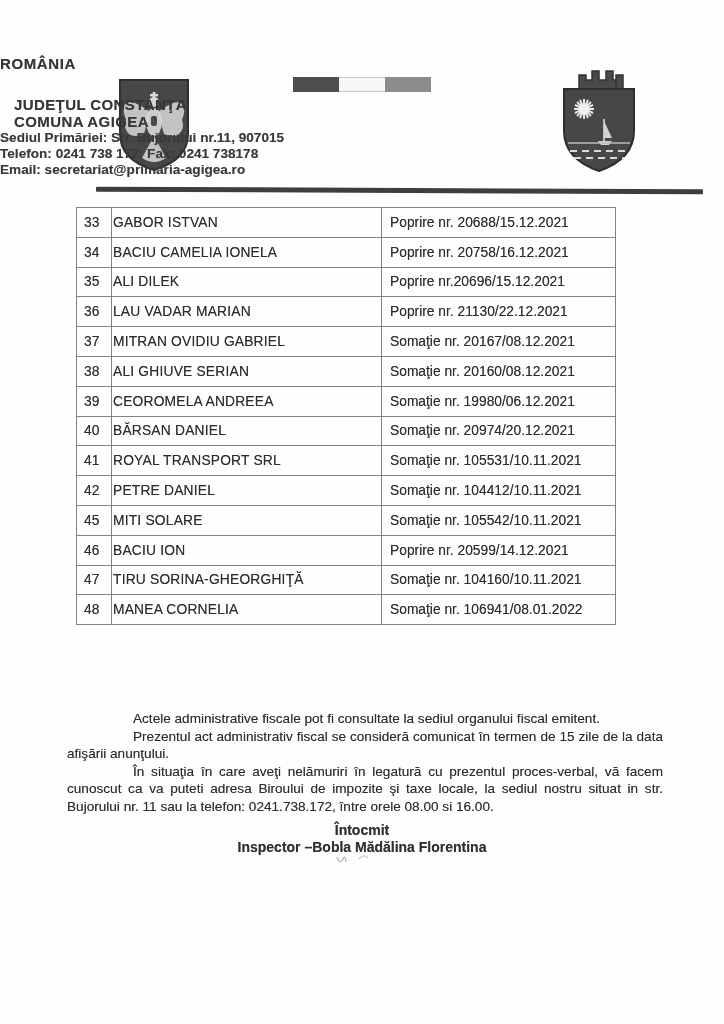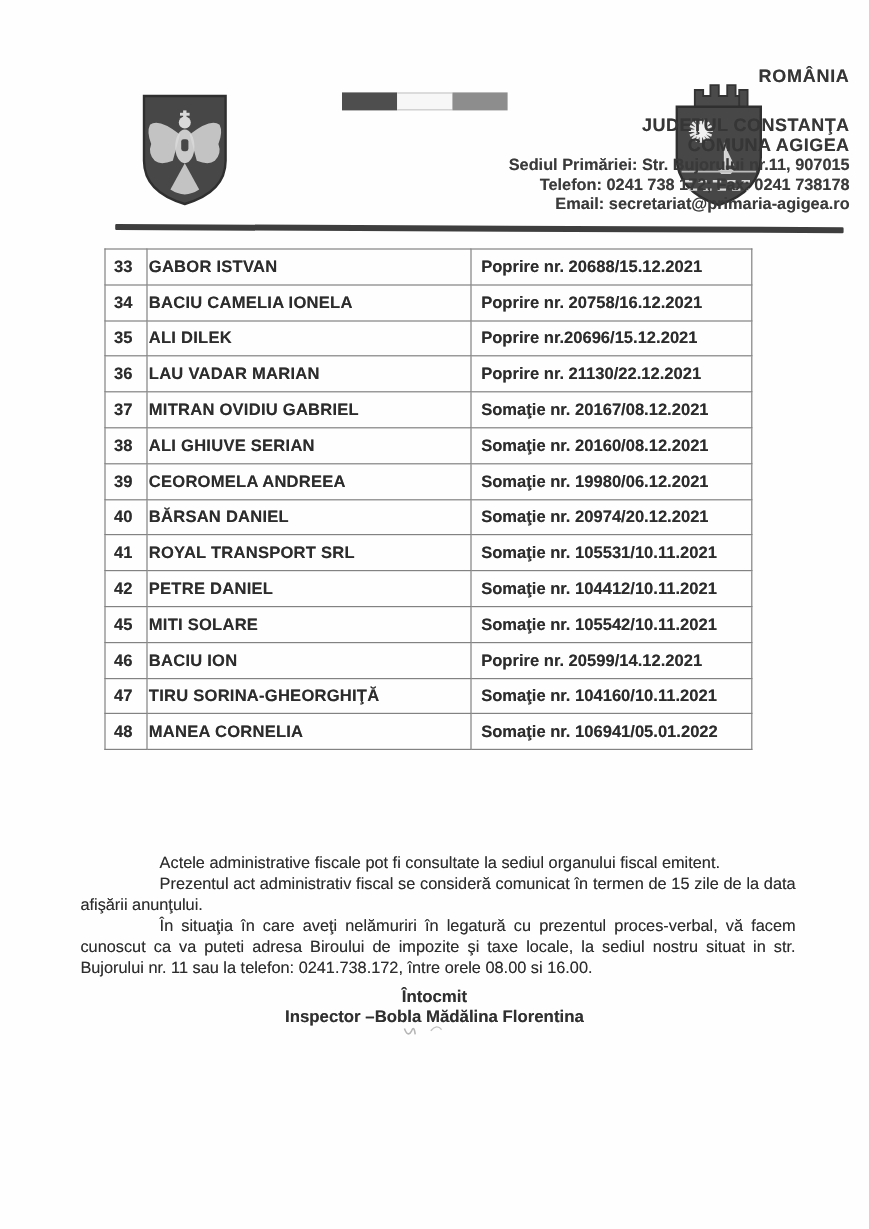--- a/index.html
+++ b/index.html
@@ -8,22 +8,22 @@
     background: #ffffff;
     font-family: "Liberation Sans", sans-serif;
     color: #2e2e2e;
     overflow: hidden;
     position: relative;
   }
   .page { position: absolute; inset: 0; background: #fefefe; }
 
   
   .header-center {
-    position: absolute; top: 55px; left: 0; right: 16px;
-    text-align: right;
+    position: absolute; top: 55px; left: 0; right: 0;
+    text-align: left;
     color: #363636;
   }
   .country-title {
     font-size: 15px; font-weight: 700; letter-spacing: 0.6px;
     text-shadow: 0 0 0.5px rgba(50,50,50,0.55);
   }
   .flag-bar {
     width: 138px; height: 15px;
     margin: 5px auto 4px auto;
     display: flex;
@@ -53,25 +53,24 @@
   .divider {
     position: absolute; top: 188px; left: 96px;
     width: 607px; height: 5px;
     background: #3e3e3e;
     transform: rotate(0.25deg);
     border-radius: 1px;
   }
 
   
   table.debtors {
-    position: absolute; top: 207px; left: 87px;
+    position: absolute; top: 207px; left: 76px;
     border-collapse: collapse;
     table-layout: fixed;
     width: 539px;
-    font-weight: bold;
   }
   table.debtors td {
     border: 1px solid #828282;
     height: 29.8px;
     font-size: 13.8px;
     color: #2c2c2c;
     text-shadow: 0 0 0.5px rgba(45,45,45,0.55);
     vertical-align: middle;
     white-space: nowrap;
     overflow: hidden;
@@ -256,21 +255,21 @@
 
     <tr>
       <td class="c-no">47</td>
       <td class="c-name">TIRU SORINA-GHEORGHIŢĂ</td>
       <td class="c-doc">Somaţie nr. 104160/10.11.2021</td>
     </tr>
 
     <tr>
       <td class="c-no">48</td>
       <td class="c-name">MANEA CORNELIA</td>
-      <td class="c-doc">Somaţie nr. 106941/05.01.2022</td>
+      <td class="c-doc">Somaţie nr. 106941/08.01.2022</td>
     </tr>
   </tbody>
   </table>
 
   <div class="footer-text">
     <p>Actele administrative fiscale pot fi consultate la sediul organului fiscal emitent.</p>
     <p>Prezentul act administrativ fiscal se consideră comunicat în termen de 15 zile de la data afişării anunţului.</p>
     <p>În situaţia în care aveţi nelămuriri în legatură cu prezentul proces-verbal, vă facem cunoscut ca va puteti adresa Biroului de impozite şi taxe locale, la sediul nostru situat in str. Bujorului nr. 11 sau la telefon: 0241.738.172, între orele 08.00 si 16.00.</p>
   </div>
 

